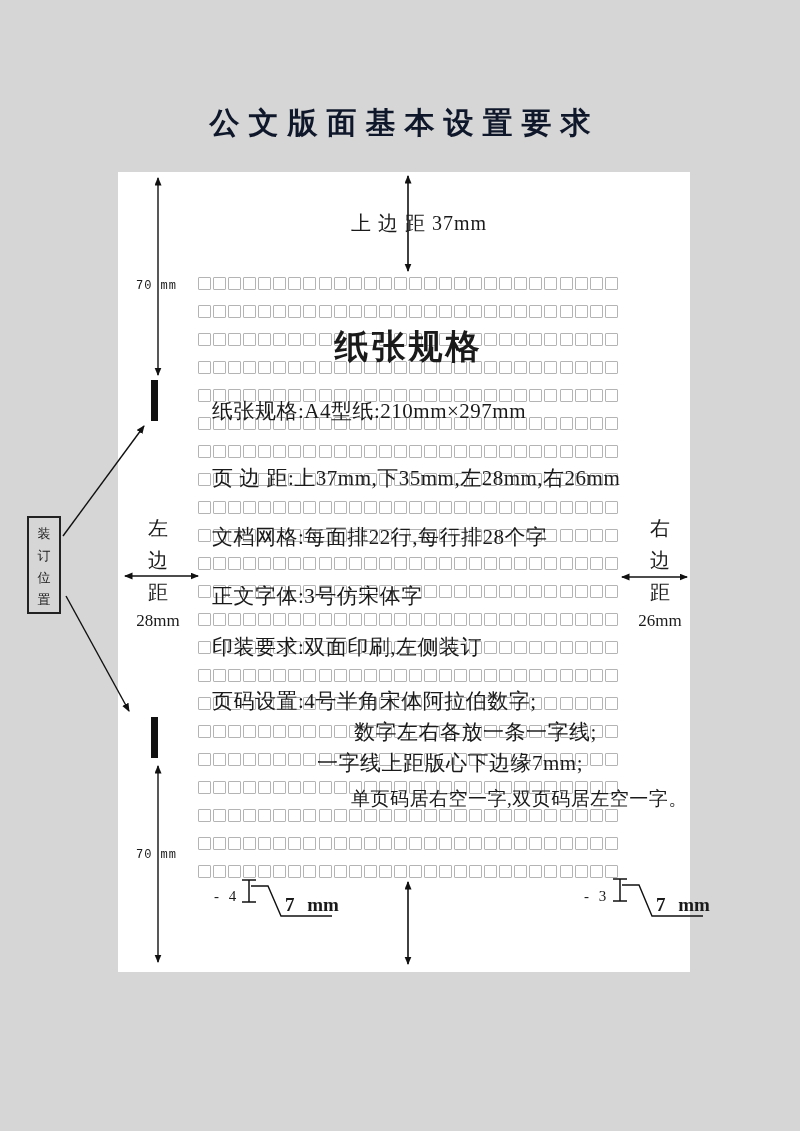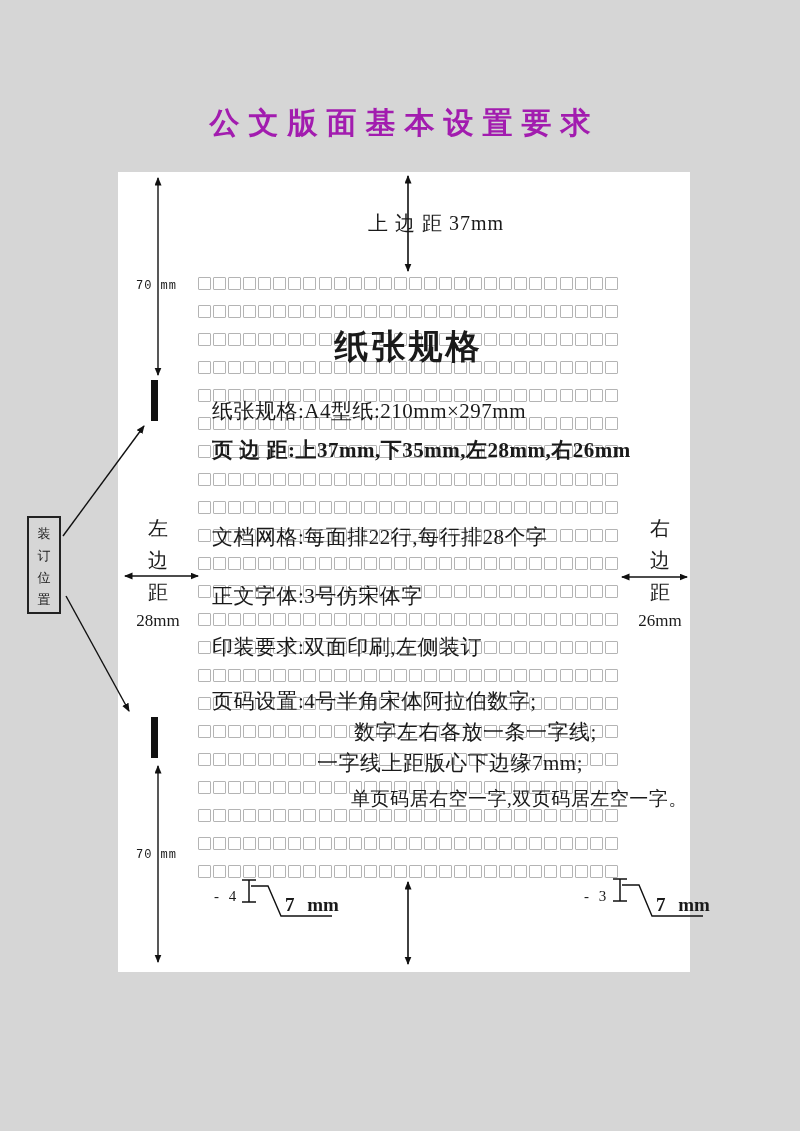--- a/index.html
+++ b/index.html
@@ -7,21 +7,21 @@
   }
   *{margin:0;padding:0;box-sizing:border-box;}
   body{
     width:800px;height:1131px;background:var(--background);
     font-family:"Liberation Serif","DejaVu Serif",serif;color:var(--ink);
     position:relative;overflow:hidden;
   }
   .canvas{position:absolute;left:0;top:0;width:800px;height:1131px;}
   .doc-title{
     position:absolute;left:0;top:103px;width:800px;text-align:center;
-    font-size:30px;font-weight:bold;letter-spacing:9px;text-indent:9px;color:#a21caf;
+    font-size:30px;font-weight:bold;letter-spacing:9px;text-indent:9px;color:#0f172a;
     font-family:"Liberation Sans","DejaVu Sans",sans-serif;
   }
   .a4-page{
     position:absolute;left:118px;top:172px;width:572px;height:800px;
     background:var(--page);
   }
   .char-grid{position:absolute;left:198px;top:277px;width:420px;}
   .grid-row{display:flex;justify-content:space-between;height:14px;margin-bottom:14px;}
   .grid-cell{width:13px;height:13px;border:1px solid var(--grid-border);background:var(--page);border-radius:1px;}
   .body-heading{
@@ -756,31 +756,31 @@
         <span class="grid-cell"></span>
         <span class="grid-cell"></span>
         <span class="grid-cell"></span>
       </div>
     </div>
 
   <div class="body-heading">纸张规格</div>
 
   <div>
       <div class="spec-line" style="top: 397px;">纸张规格:A4型纸:210mm×297mm</div>
-      <div class="spec-line" style="top: 436px; font-weight: bold;">页 边 距:上37mm,下35mm,左28mm,右26mm</div>
+      <div class="spec-line" style="top: 464px;">页 边 距:上37mm,下35mm,左28mm,右26mm</div>
       <div class="spec-line" style="top: 523px;">文档网格:每面排22行,每行排28个字</div>
       <div class="spec-line" style="top: 582px;">正文字体:3号仿宋体字</div>
       <div class="spec-line" style="top: 633px; text-align: center;">印装要求:双面印刷,左侧装订</div>
       <div class="spec-line" style="top: 687px;">页码设置:4号半角宋体阿拉伯数字;</div>
       <div class="spec-line indent" style="top: 718px; margin-left: 37px;">数字左右各放一条一字线;</div>
       <div class="spec-line indent" style="top: 749px;">一字线上距版心下边缘7mm;</div>
       <div class="spec-line indent" style="top: 786px; font-size: 19px; margin-left: 34px;">单页码居右空一字,双页码居左空一字。</div>
     </div>
 
-  <div class="dim-label" style="left:368px;top:210px;text-align:right;">上 边 距 37mm</div>
+  <div class="dim-label" style="left:351px;top:210px;text-align:right;">上 边 距 37mm</div>
 
   <div class="v-stack" style="left:136px;top:512px;">
     <span class="vchar">左</span>
     <span class="vchar">边</span>
     <span class="vchar">距</span>
     <span class="vvalue">28mm</span>
   </div>
 
   <div class="v-stack" style="left:638px;top:512px;">
     <span class="vchar">右</span>

